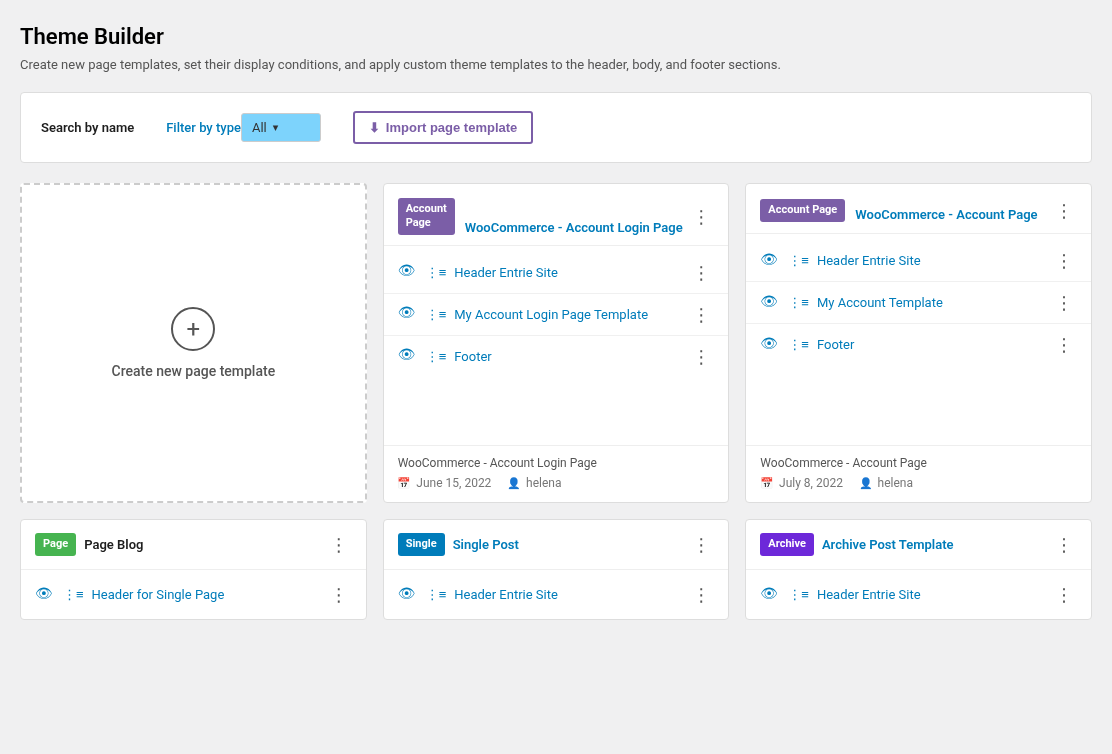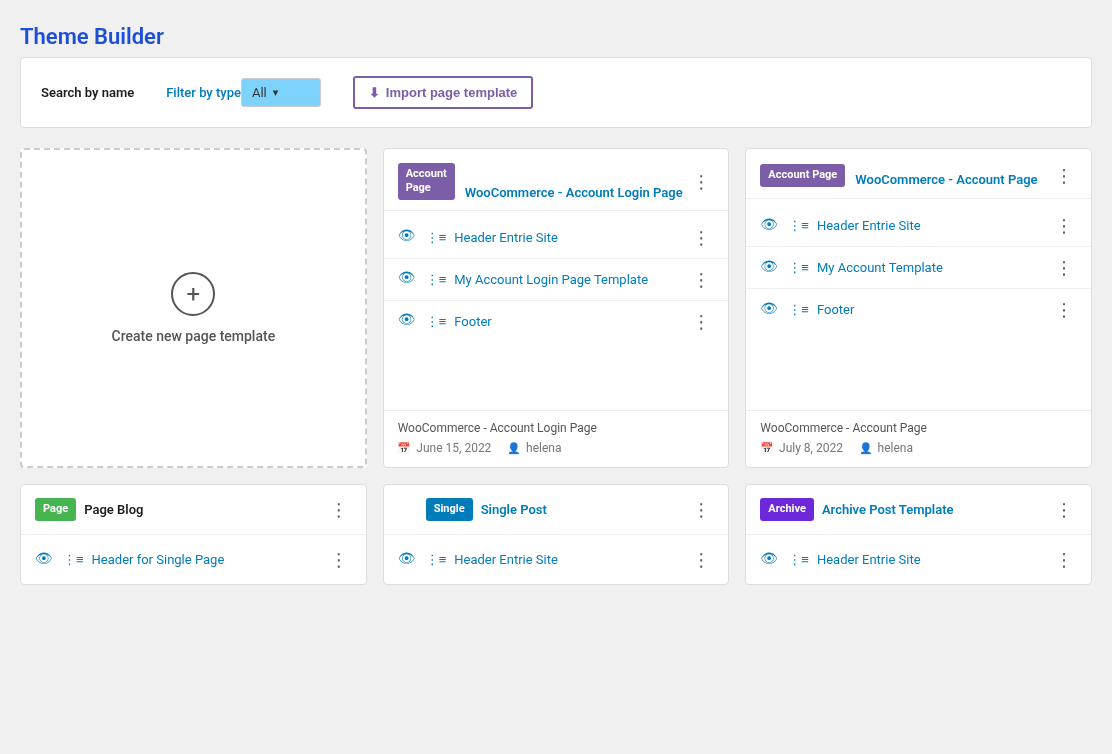--- a/index.html
+++ b/index.html
@@ -10,21 +10,21 @@
       font-size: 14px;
     }
     .page-wrapper {
       padding: 24px 20px;
       max-width: 1112px;
       margin: 0 auto;
     }
     .page-title {
       font-size: 22px;
       font-weight: 600;
-      color: #1d4ed8;
+      color: #000000;
       margin-bottom: 8px;
     }
     .page-subtitle {
       font-size: 13px;
       color: #555;
       margin-bottom: 20px;
     }
 
     
     .filter-bar {
@@ -159,21 +159,21 @@
       padding: 4px 8px;
       border-radius: 3px;
       font-size: 11px;
       font-weight: 700;
       color: #fff;
       white-space: nowrap;
       line-height: 1.3;
     }
     .badge-account { background: #7b5ea7; }
     .badge-page { background: #46b450; }
-    .badge-single { background: #007cba; margin-left: 28px; }
+    .badge-single { background: #007cba; }
     .badge-archive { background: #6d28d9; }
 
     .card-header-title {
       font-size: 13px;
       font-weight: 600;
       color: #007cba;
       cursor: pointer;
     }
     .card-header-title.black { color: #1e1e1e; }
 
@@ -267,20 +267,21 @@
     .bottom-card-items {
       padding: 4px 0;
     }
   </style>
 </head>
 <body>
 
 <div class="page-wrapper">
 
   <h1 class="page-title">Theme Builder</h1>
+  <p class="page-subtitle">Create new page templates, set their display conditions, and apply custom theme templates to the header, body, and footer sections.</p>
 
   <div class="filter-bar">
     <div class="search-section">
       <span class="search-label">Search by name</span>
     </div>
     <div class="filter-section">
       <span class="filter-label">
         <span style="color:#007cba;font-weight:500;">Filter</span>
         <span>by type</span>
       </span>

